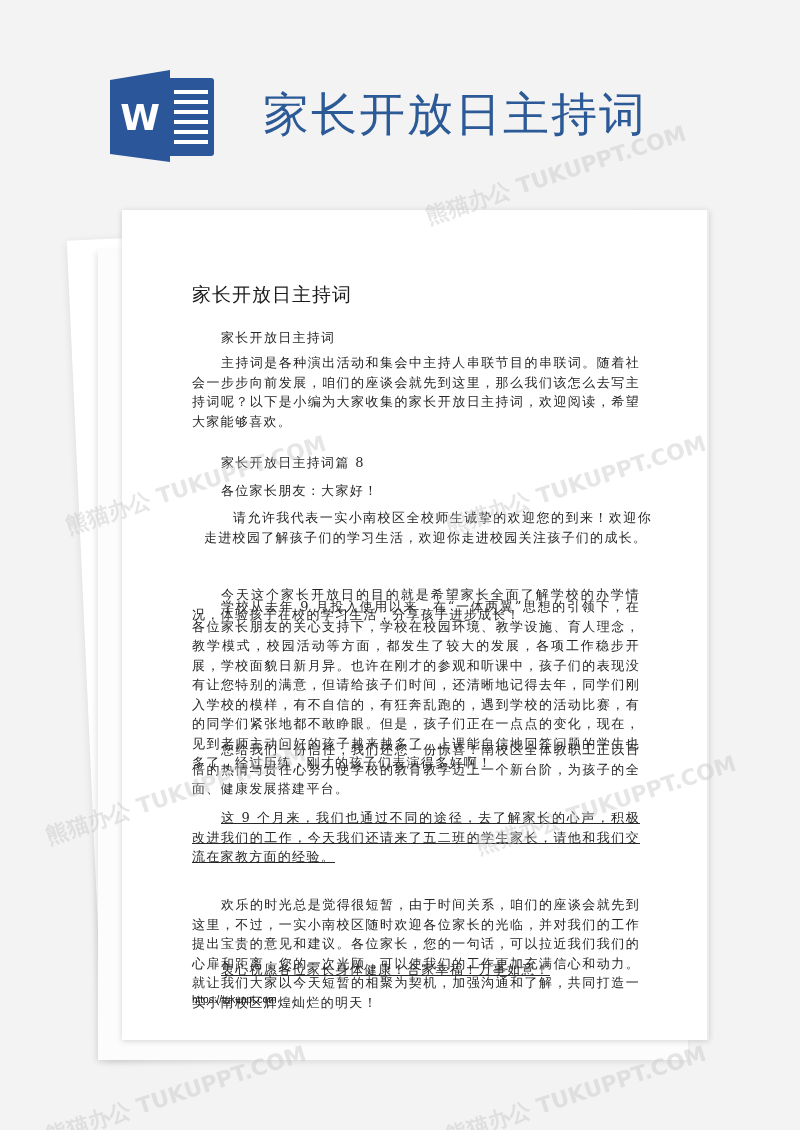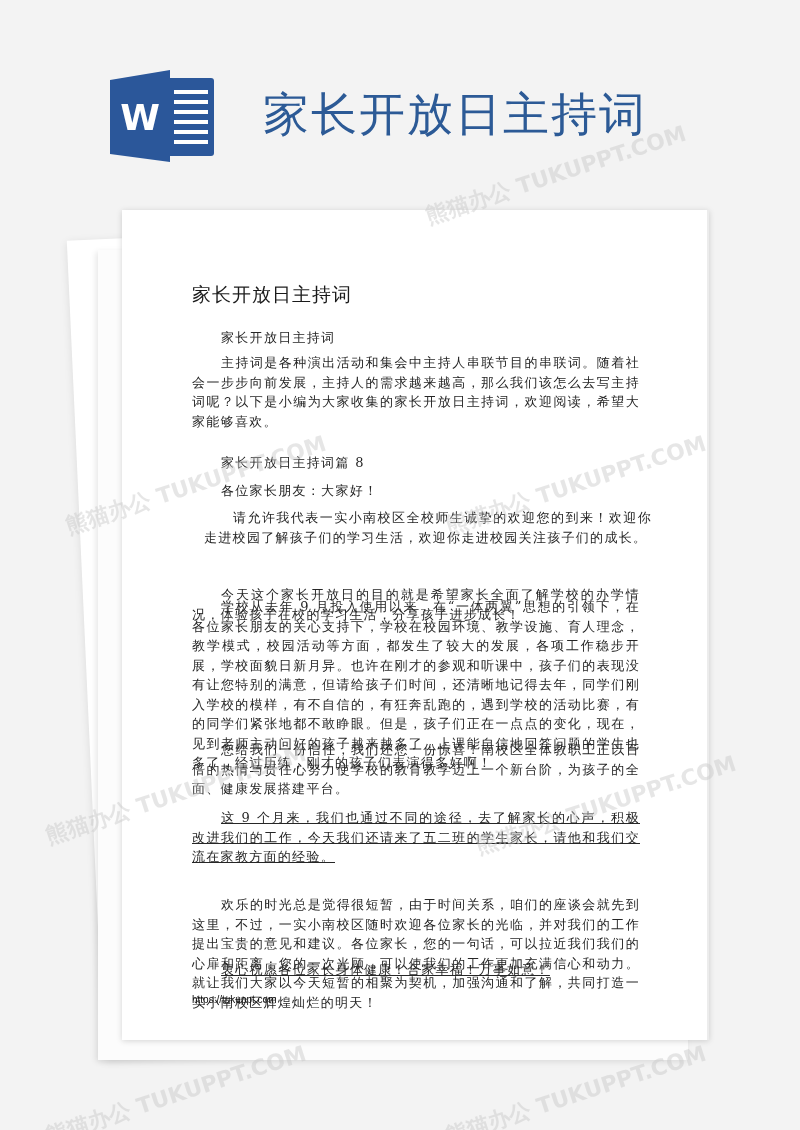--- a/index.html
+++ b/index.html
@@ -69,21 +69,21 @@
 <div class="banner-title">家长开放日主持词</div>
 
 <div class="sheet-back2"></div>
 <div class="sheet-back1"></div>
 
 <div class="page">
   <div class="page-content">
     <div class="doc-title">家长开放日主持词</div>
 
     <div class="para" style="top:118px;">家长开放日主持词</div>
-    <div class="para" style="top:143px;">主持词是各种演出活动和集会中主持人串联节目的串联词。随着社会一步步向前发展，主持人的需求越来越高，那么我们该怎么去写主持词呢？以下是小编为大家收集的家长开放日主持词，欢迎阅读，希望大家能够喜欢。</div>
+    <div class="para" style="top:143px;">主持词是各种演出活动和集会中主持人串联节目的串联词。随着社会一步步向前发展，咱们的座谈会就先到这里，那么我们该怎么去写主持词呢？以下是小编为大家收集的家长开放日主持词，欢迎阅读，希望大家能够喜欢。</div>
     <div class="para" style="top:243px;">家长开放日主持词篇 8</div>
     <div class="para" style="top:271px;">各位家长朋友：大家好！</div>
     <div class="para" style="top:298px;margin-left:12px;">请允许我代表一实小南校区全校师生诚挚的欢迎您的到来！欢迎你走进校园了解孩子们的学习生活，欢迎你走进校园关注孩子们的成长。</div>
     <div class="para" style="top:343px;margin-top:32px;">今天这个家长开放日的目的就是希望家长全面了解学校的办学情况，体验孩子在校的学习生活，分享孩子进步成长！</div>
     <div class="para" style="top:387px;">学校从去年 9 月投入使用以来，在“一体两翼”思想的引领下，在各位家长朋友的关心支持下，学校在校园环境、教学设施、育人理念，教学模式，校园活动等方面，都发生了较大的发展，各项工作稳步开展，学校面貌日新月异。也许在刚才的参观和听课中，孩子们的表现没有让您特别的满意，但请给孩子们时间，还清晰地记得去年，同学们刚入学校的模样，有不自信的，有狂奔乱跑的，遇到学校的活动比赛，有的同学们紧张地都不敢睁眼。但是，孩子们正在一点点的变化，现在，见到老师主动问好的孩子越来越多了，上课能自信地回答问题的学生也多了，经过历练，刚才的孩子们表演得多好啊！</div>
     <div class="para" style="top:530px;">您给我们一份信任，我们还您一份惊喜！南校区全体教职工正以百倍的热情与责任心努力使学校的教育教学迈上一个新台阶，为孩子的全面、健康发展搭建平台。</div>
     <div class="para" style="top:598px;text-decoration:underline;">这 9 个月来，我们也通过不同的途径，去了解家长的心声，积极改进我们的工作，今天我们还请来了五二班的学生家长，请他和我们交流在家教方面的经验。</div>
     <div class="para" style="top:685px;">欢乐的时光总是觉得很短暂，由于时间关系，咱们的座谈会就先到这里，不过，一实小南校区随时欢迎各位家长的光临，并对我们的工作提出宝贵的意见和建议。各位家长，您的一句话，可以拉近我们我们的心扉和距离；您的一次光顾，可以使我们的工作更加充满信心和动力。就让我们大家以今天短暂的相聚为契机，加强沟通和了解，共同打造一实小南校区辉煌灿烂的明天！</div>
     <div class="para" style="top:750px;text-decoration:underline;">衷心祝愿各位家长身体健康！合家幸福！万事如意！</div>
 

